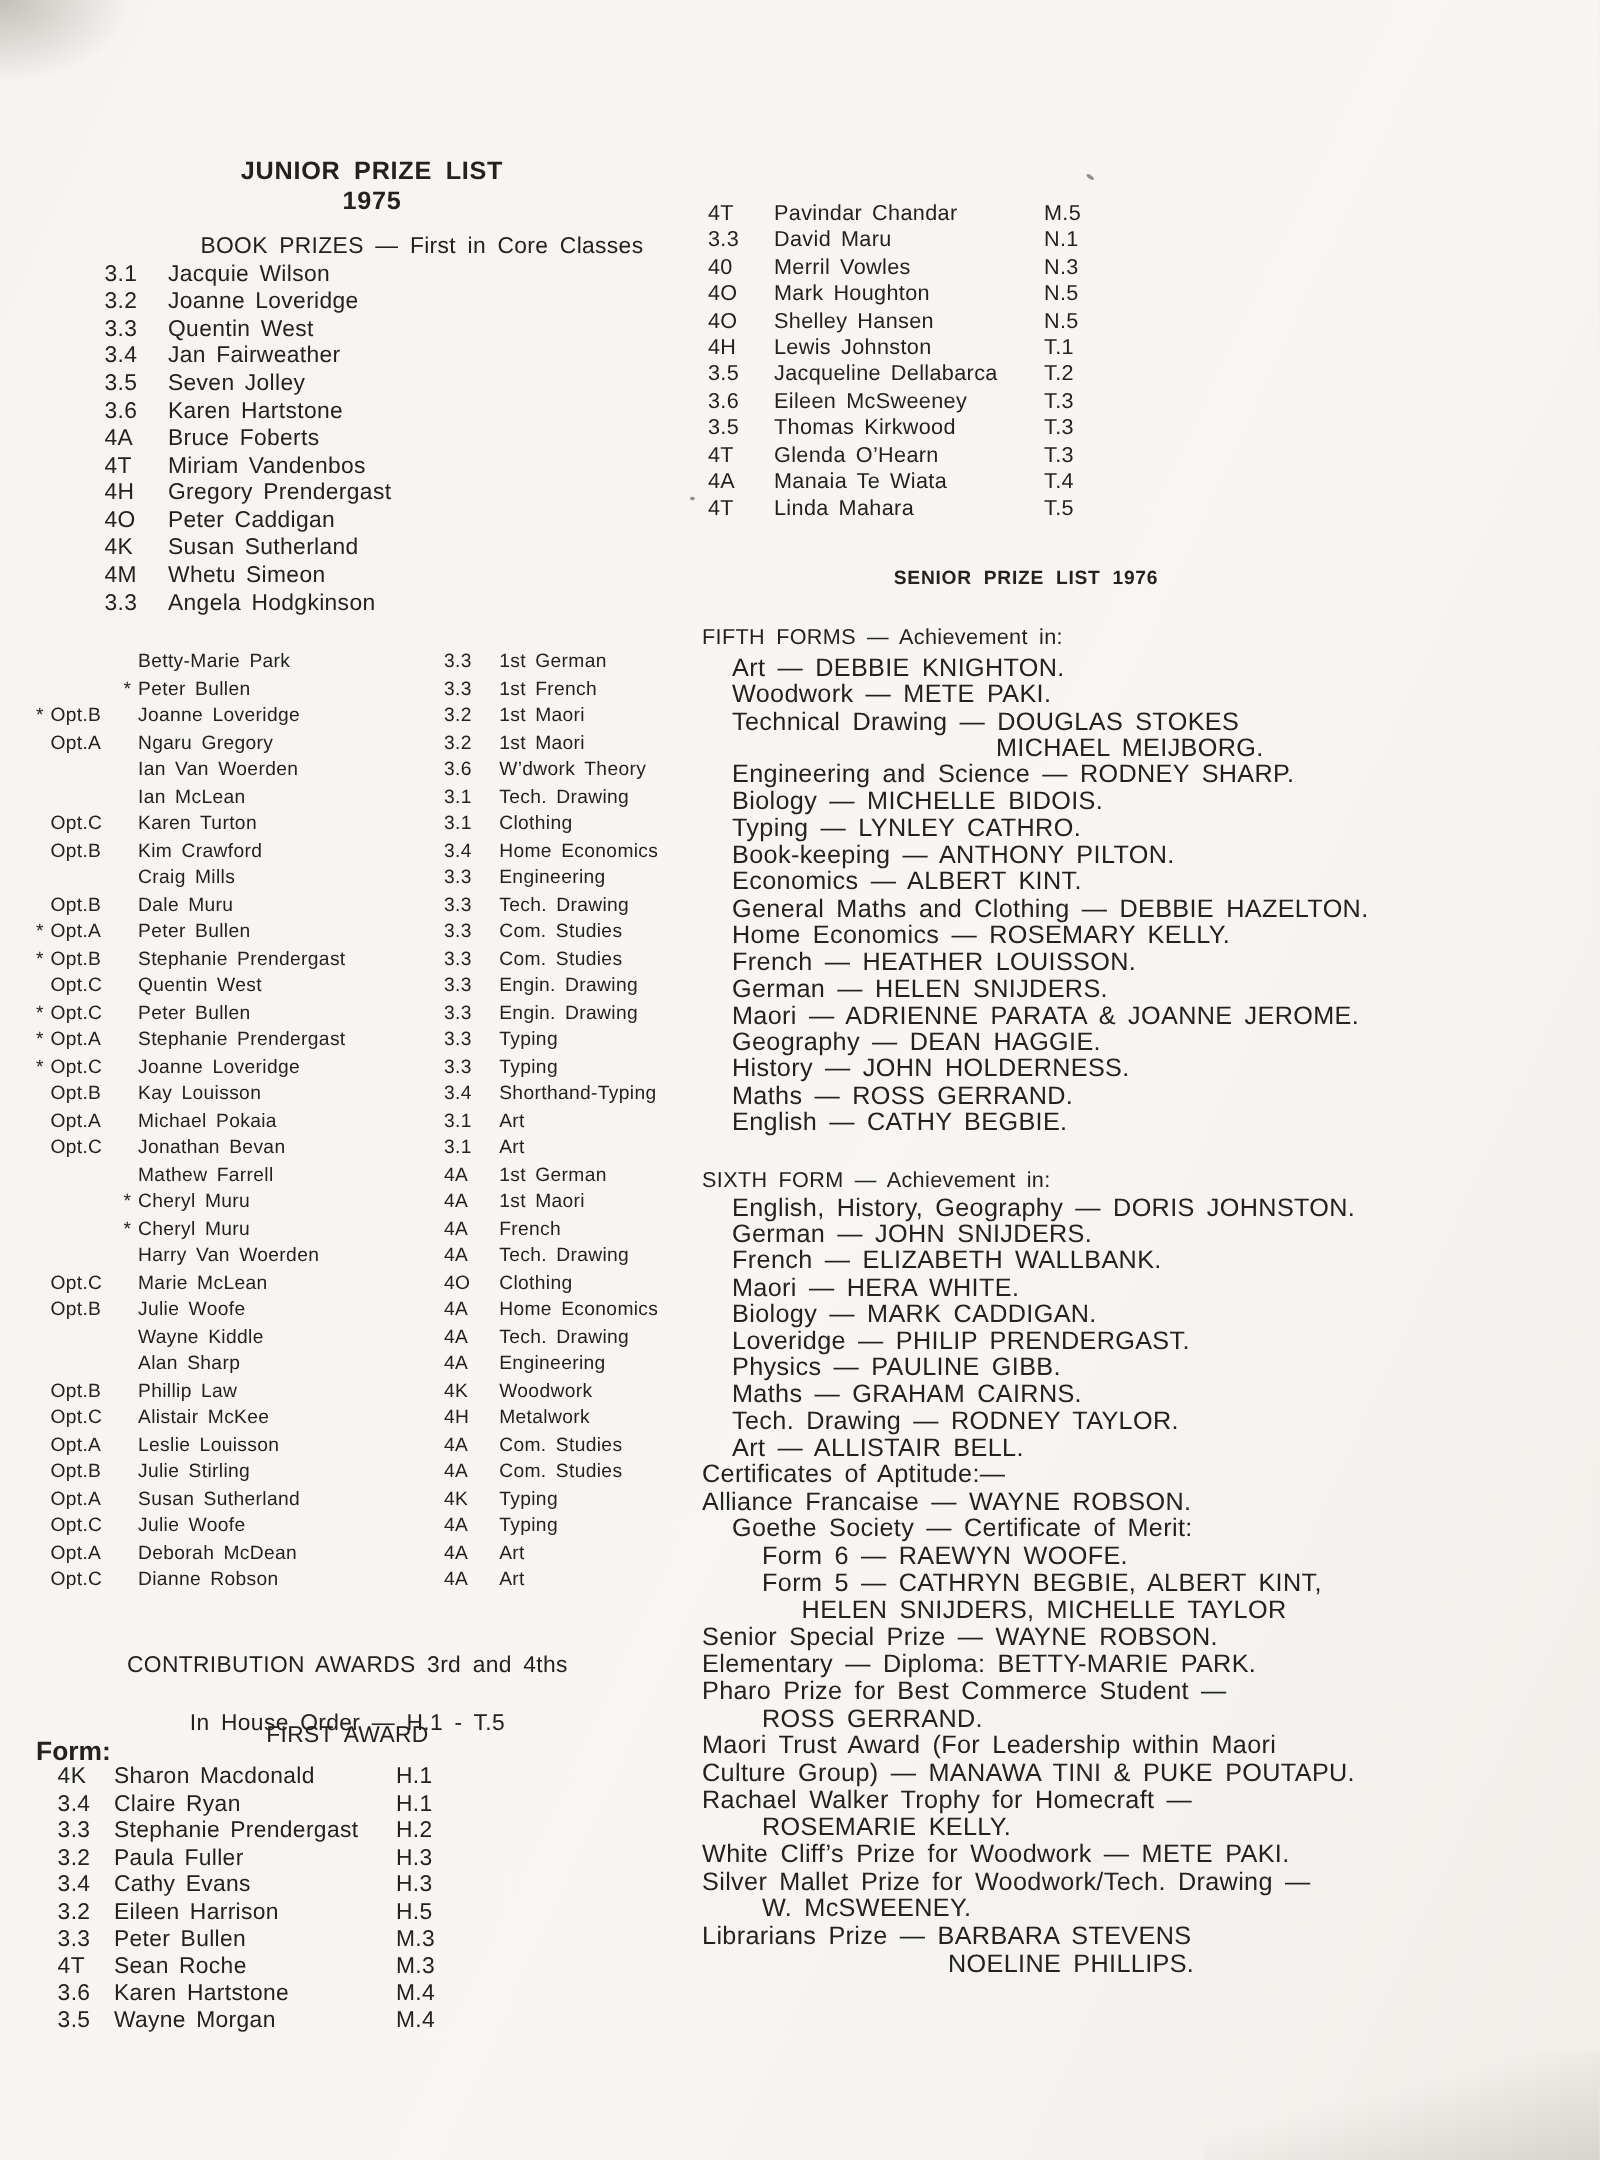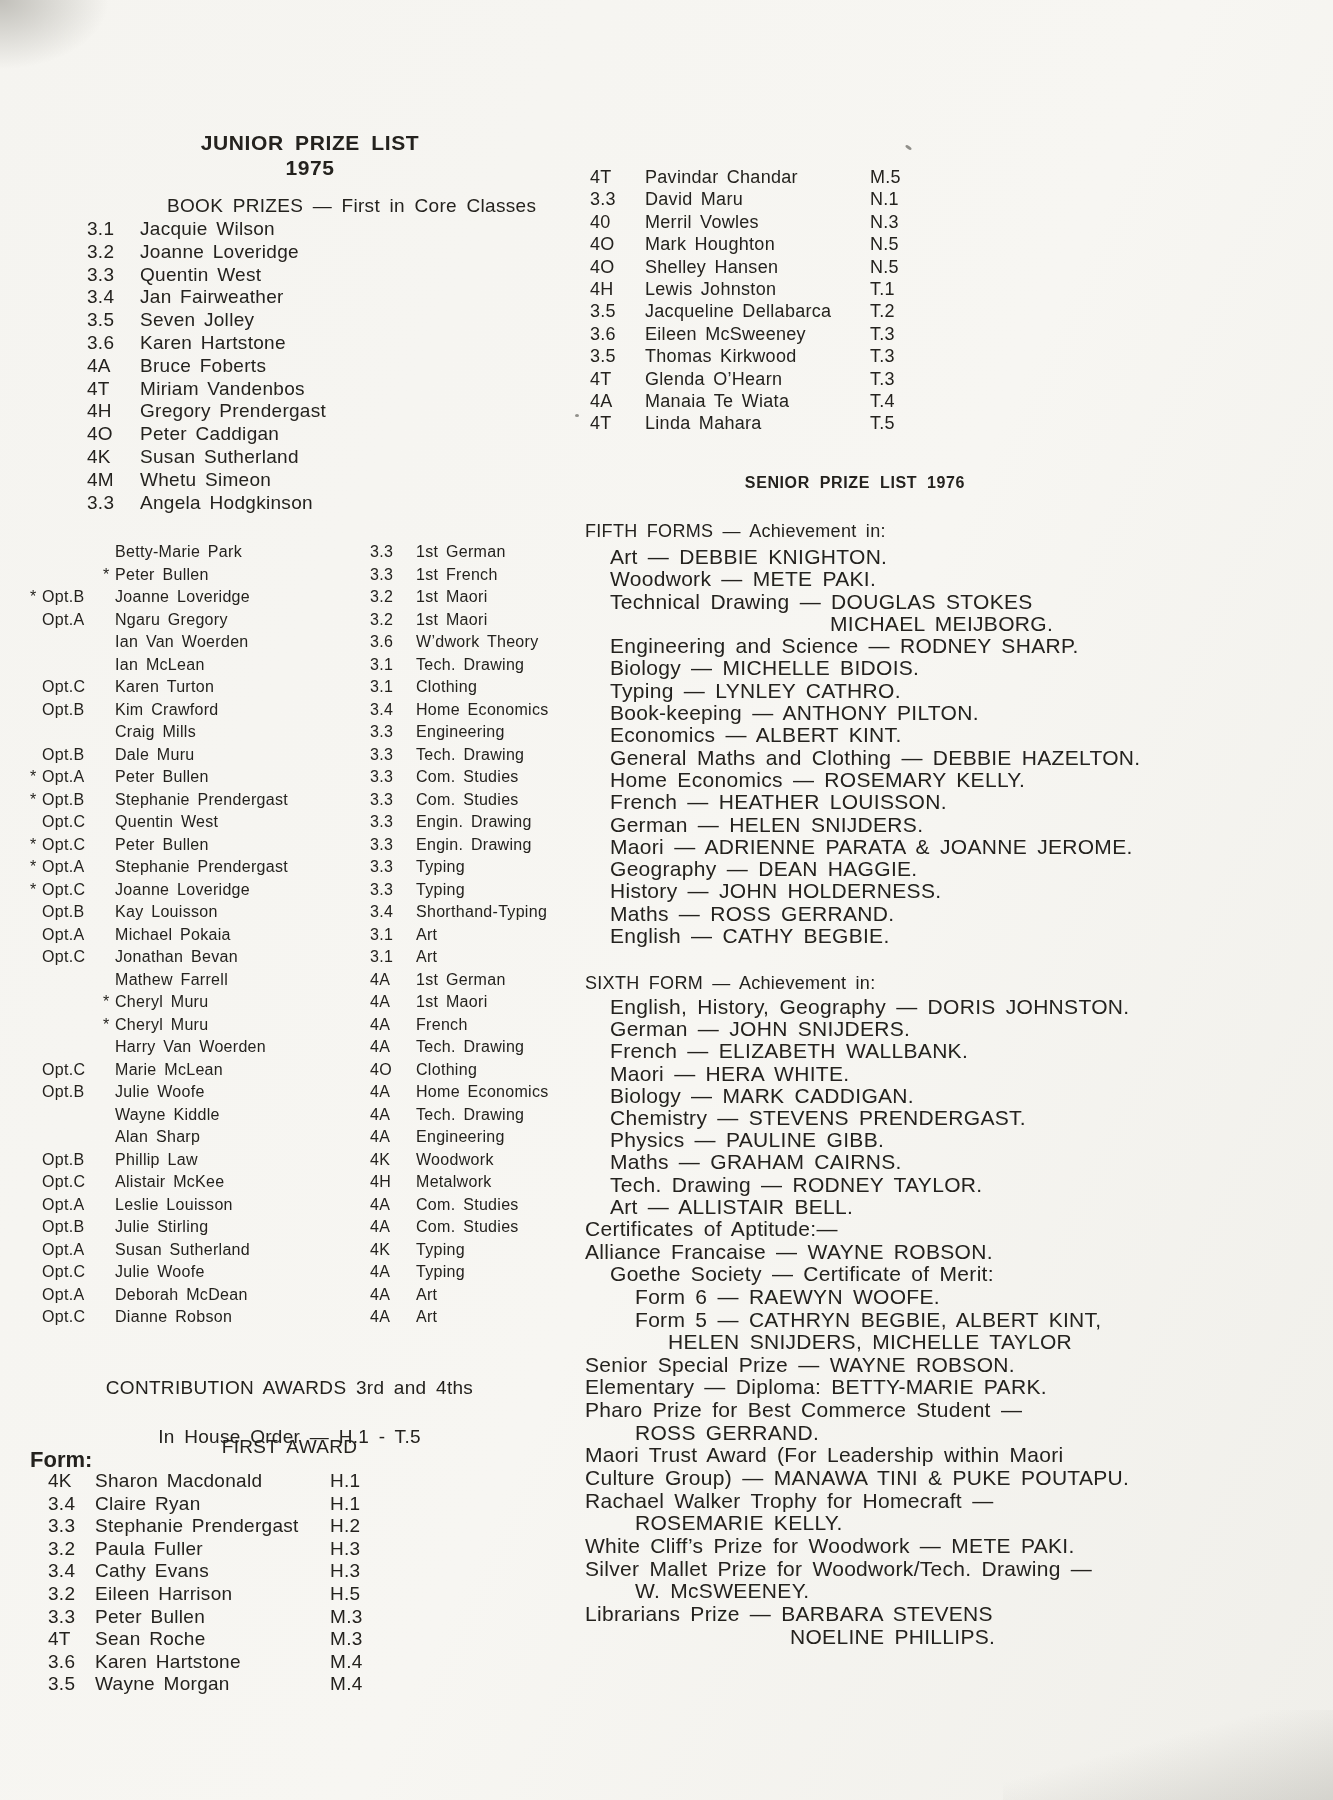--- a/index.html
+++ b/index.html
@@ -508,21 +508,21 @@
       </div>
 
     <div class="abs senior-head" style="left:585px;top:973px;">SIXTH FORM — Achievement in:</div>
     <div class="abs sixth" style="left:585px;top:996px;">
 
     <div class="senior-line ind-1">English, History, Geography — DORIS JOHNSTON.</div>
         <div class="senior-line ind-1">German — JOHN SNIJDERS.</div>
         <div class="senior-line ind-1">French — ELIZABETH WALLBANK.</div>
         <div class="senior-line ind-1">Maori — HERA WHITE.</div>
         <div class="senior-line ind-1">Biology — MARK CADDIGAN.</div>
-        <div class="senior-line ind-1">Chemistry — STEVENS PRENDERGAST.</div>
+        <div class="senior-line ind-1">Loveridge — PHILIP PRENDERGAST.</div>
         <div class="senior-line ind-1">Physics — PAULINE GIBB.</div>
         <div class="senior-line ind-1">Maths — GRAHAM CAIRNS.</div>
         <div class="senior-line ind-1">Tech. Drawing — RODNEY TAYLOR.</div>
         <div class="senior-line ind-1">Art — ALLISTAIR BELL.</div>
       </div>
 
     <div class="abs special" style="left:585px;top:1218px;">
 
     <div class="senior-line ind-0">Certificates of Aptitude:—</div>
         <div class="senior-line ind-0">Alliance Francaise — WAYNE ROBSON.</div>

